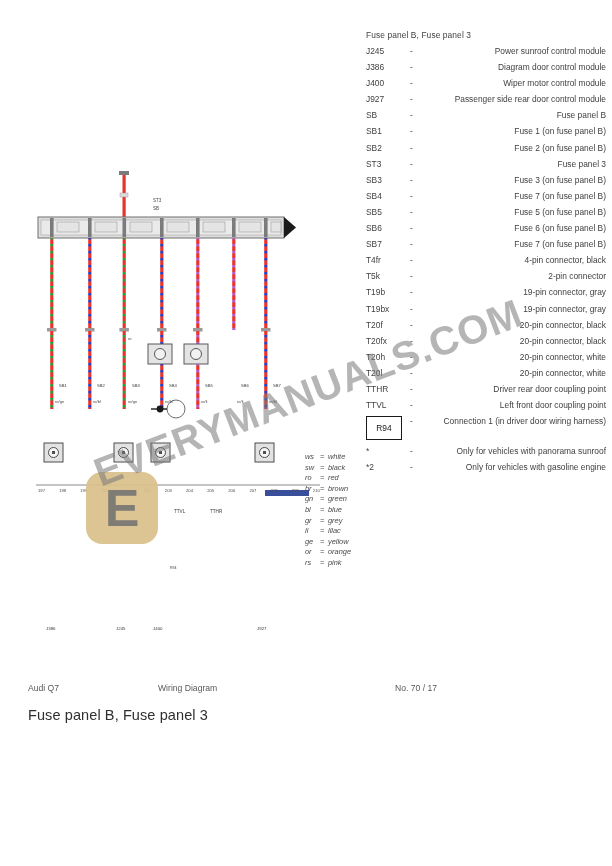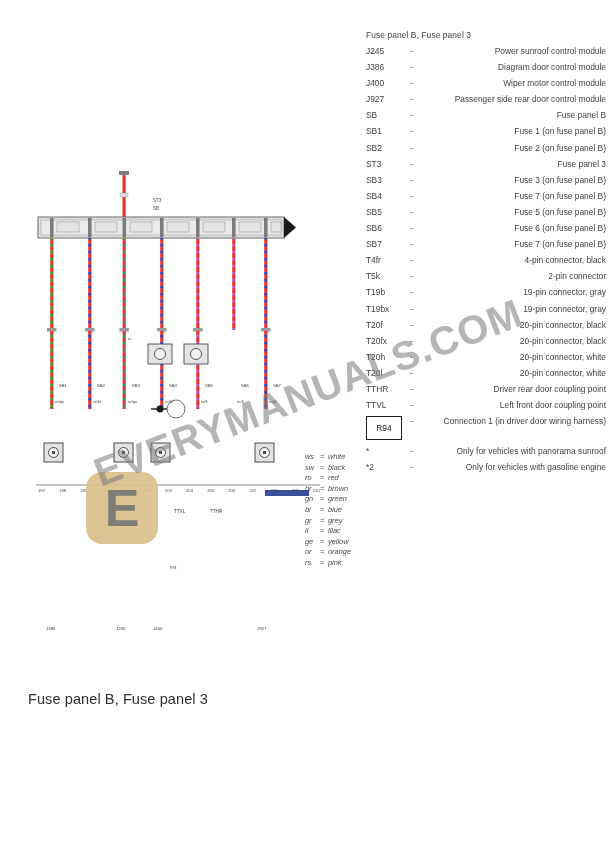--- a/index.html
+++ b/index.html
@@ -542,16 +542,21 @@
       </div>
     </div>
 
   <div id="watermark">
     <div class="wm-logo"></div>
     <div class="wm-logo-glyph">E</div>
     <div class="wm-text">EVERYMANUALS.COM</div>
   </div>
 
   <div id="footer">
+    <div class="foot-line">
+      <span class="foot-model">Audi Q7</span>
+      <span class="foot-kind">Wiring Diagram</span>
+      <span class="foot-no">No.  70 / 17</span>
+    </div>
     <div class="foot-title">Fuse panel B, Fuse panel 3</div>
   </div>
 
 </div>
 
 </body></html>

